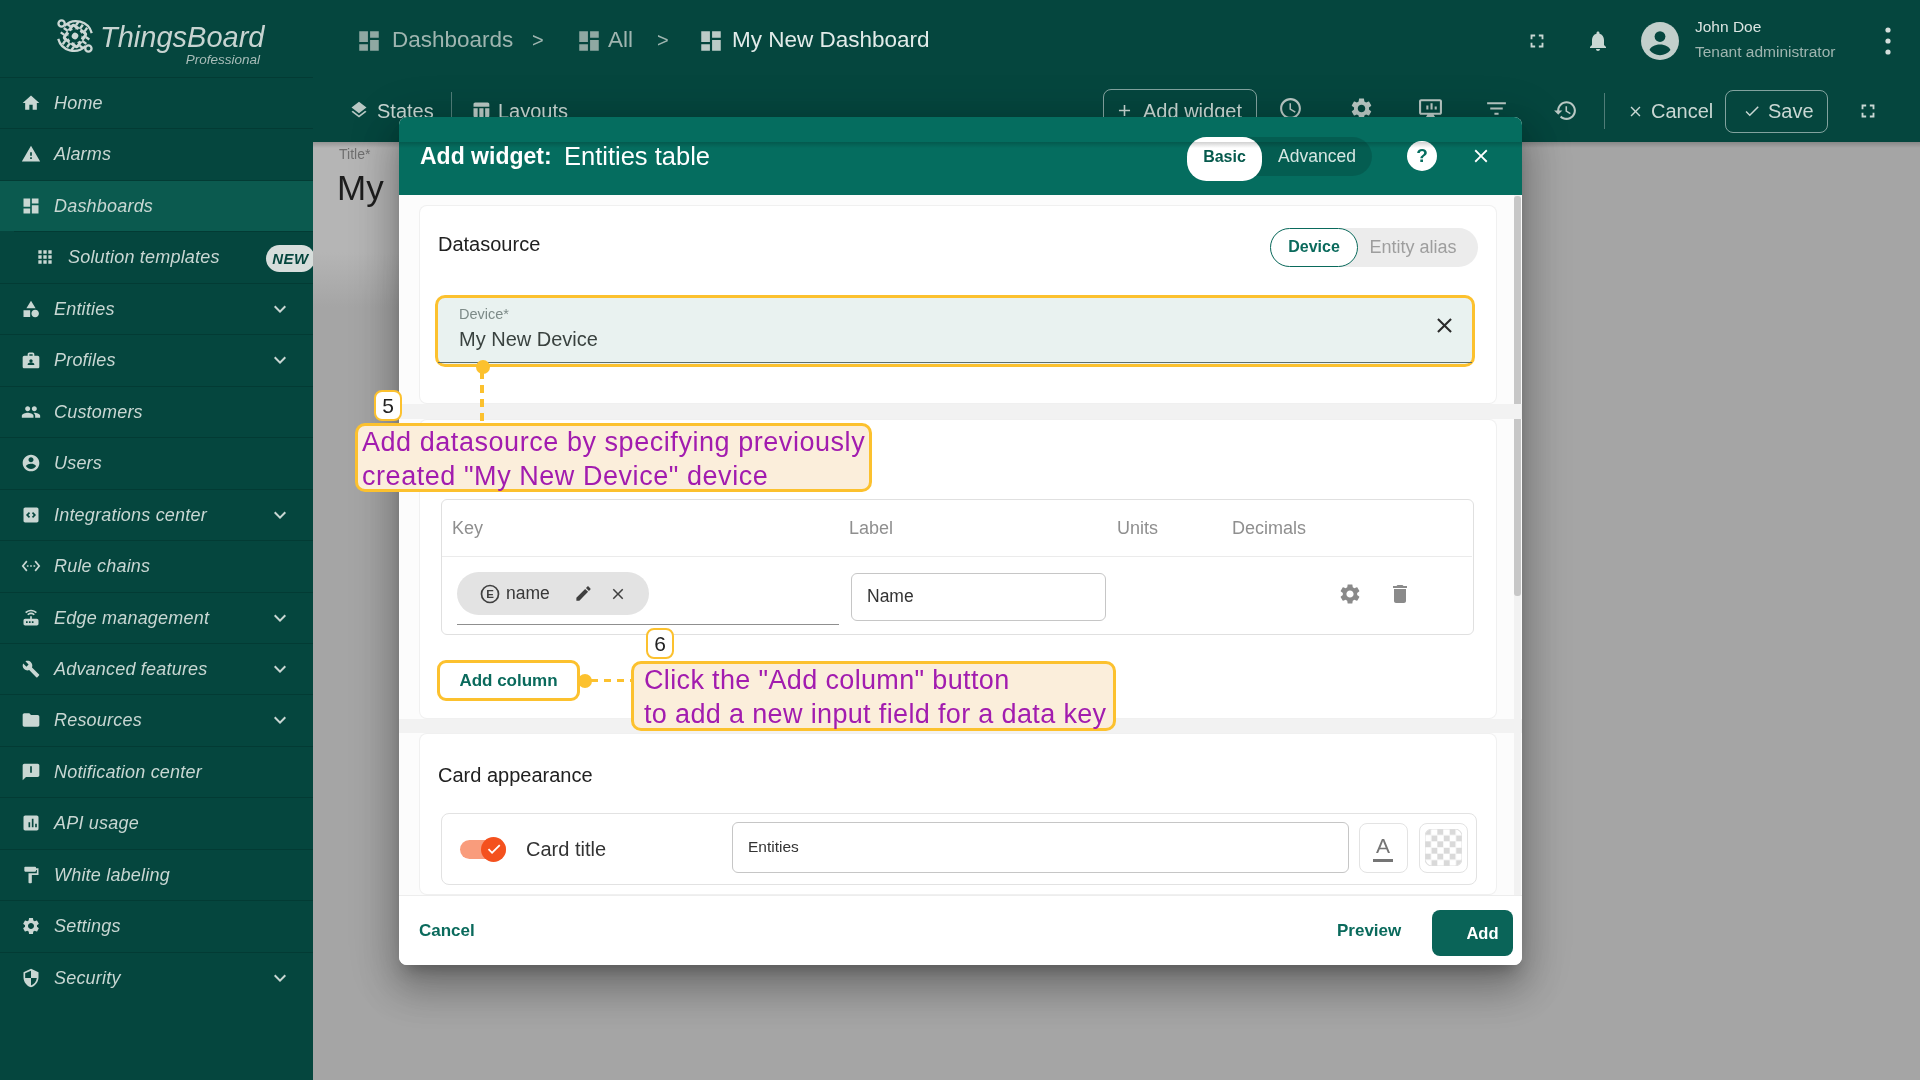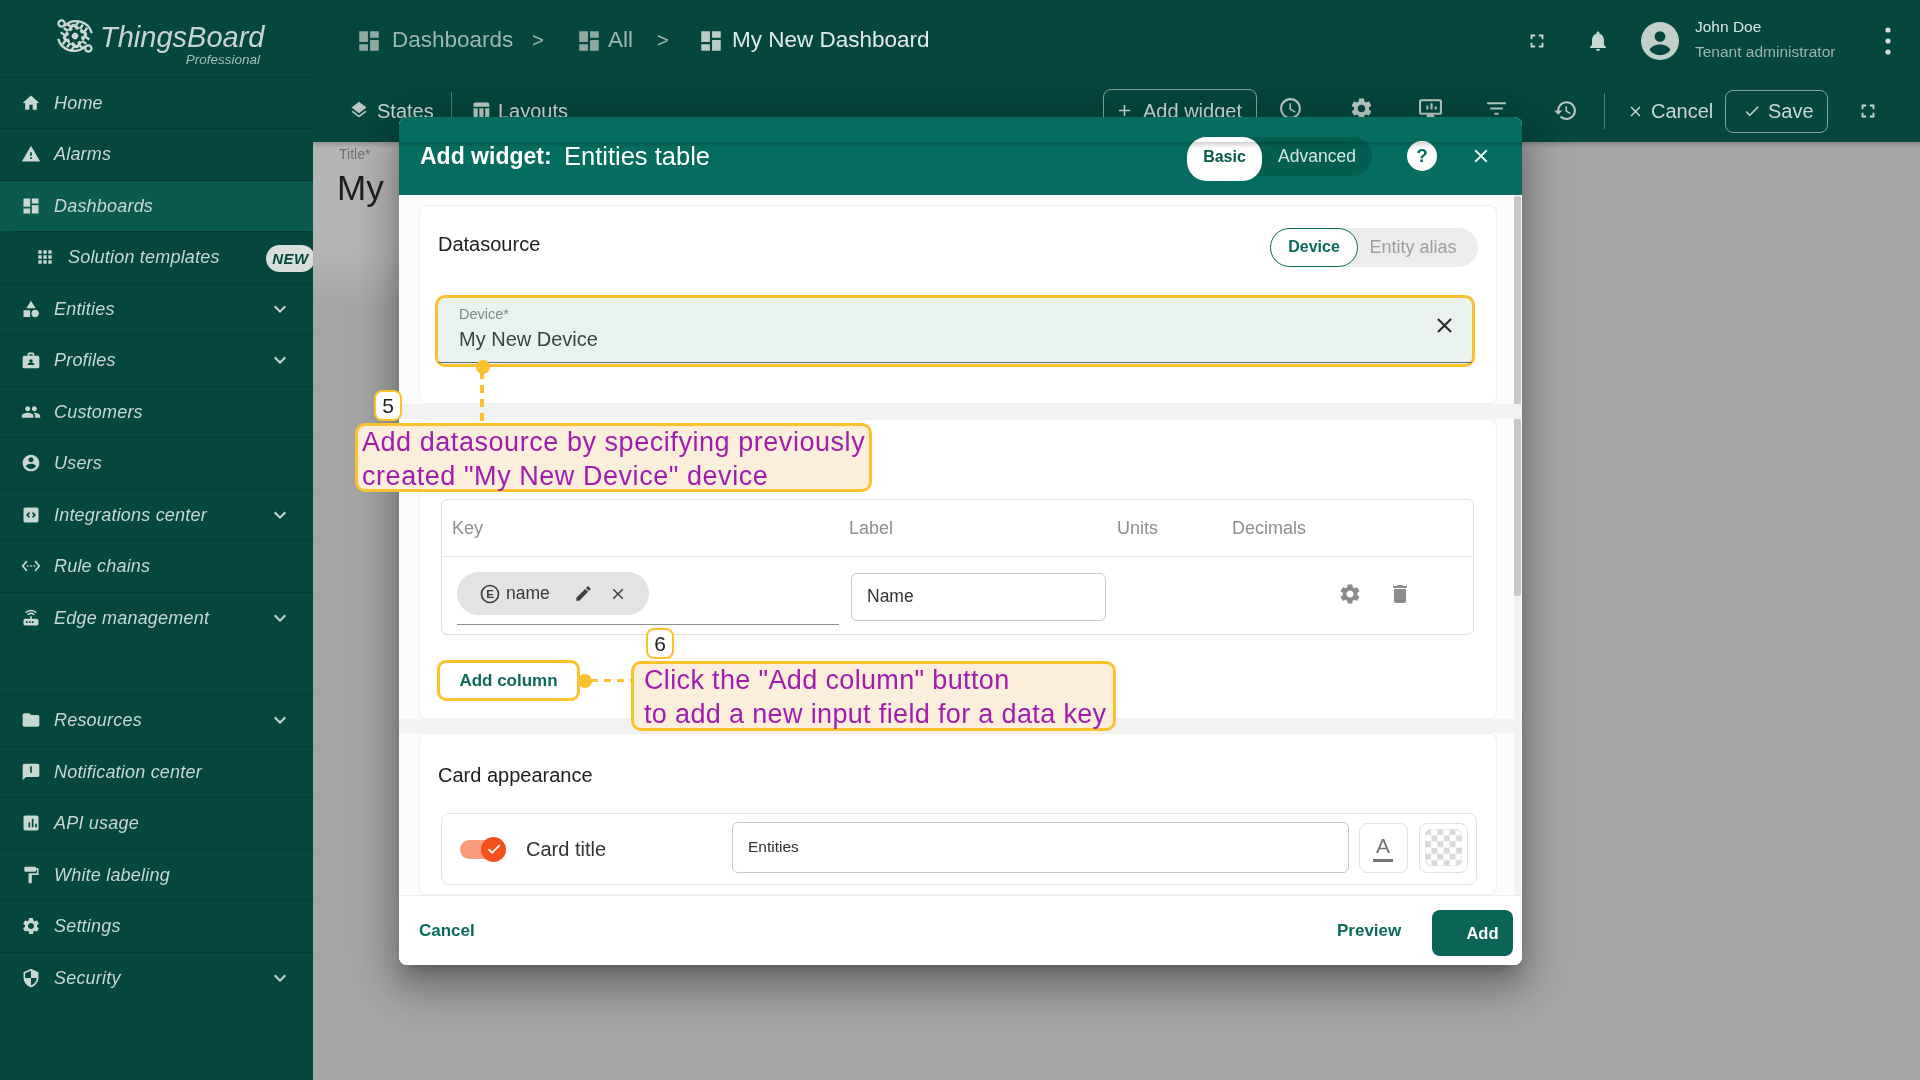--- a/index.html
+++ b/index.html
@@ -149,20 +149,29 @@
     </div>
 <div class="mrow" style="top:591.5px;">
 <svg class="mic" viewBox="0 0 24 24" fill="#c9d7d3">
         <path d="M12 4c2.2 0 4.2.9 5.7 2.3l1.4-1.4C17.3 3.1 14.8 2 12 2S6.7 3.1 4.9 4.9l1.4 1.4C7.8 4.9 9.8 4 12 4zm0 3.5c1.2 0 2.3.5 3.2 1.3l1.4-1.4C15.4 6.2 13.8 5.5 12 5.5s-3.4.7-4.6 1.9l1.4 1.4c.9-.8 2-1.3 3.2-1.3zM13 13v-3h-2v3H5c-1.1 0-2 .9-2 2v4c0 1.1.9 2 2 2h14c1.1 0 2-.9 2-2v-4c0-1.1-.9-2-2-2h-6zm-5 5H6v-2h2v2zm3.5 0h-2v-2h2v2zm3.5 0h-2v-2h2v2z"></path>
       </svg>
 <div class="mtx">Edge management</div>
       <svg class="chev" viewBox="0 0 24 24" fill="#c9d7d3">
         <path d="M16.59 8.59 12 13.17 7.41 8.59 6 10l6 6 6-6z"></path>
       </svg>
     </div>
+<div class="mrow" style="top:643.0px;">
+<svg class="mic" viewBox="0 0 24 24" fill="#c9d7d3">
+        <path d="m21.7 18.6-8.5-8.5c.8-2.1.4-4.5-1.3-6.2C10.1 2.1 7.4 1.8 5.3 2.8l3.8 3.8-2.6 2.6-3.9-3.8c-1.1 2.1-.7 4.8 1.1 6.6 1.7 1.7 4 2.1 6.1 1.3l8.5 8.5c.4.4 1 .4 1.4 0l1.9-1.9c.5-.4.5-1 .1-1.3z"></path>
+      </svg>
+<div class="mtx">Advanced features</div>
+      <svg class="chev" viewBox="0 0 24 24" fill="#c9d7d3">
+        <path d="M16.59 8.59 12 13.17 7.41 8.59 6 10l6 6 6-6z"></path>
+      </svg>
+    </div>
 <div class="mrow" style="top:694.4px;">
 <svg class="mic" viewBox="0 0 24 24" fill="#c9d7d3">
         <path d="M10 4H4c-1.1 0-1.99.9-1.99 2L2 18c0 1.1.9 2 2 2h16c1.1 0 2-.9 2-2V8c0-1.1-.9-2-2-2h-8l-2-2z"></path>
       </svg>
 <div class="mtx">Resources</div>
       <svg class="chev" viewBox="0 0 24 24" fill="#c9d7d3">
         <path d="M16.59 8.59 12 13.17 7.41 8.59 6 10l6 6 6-6z"></path>
       </svg>
     </div>
 <div class="mrow" style="top:745.9px;padding-left:44px;">

